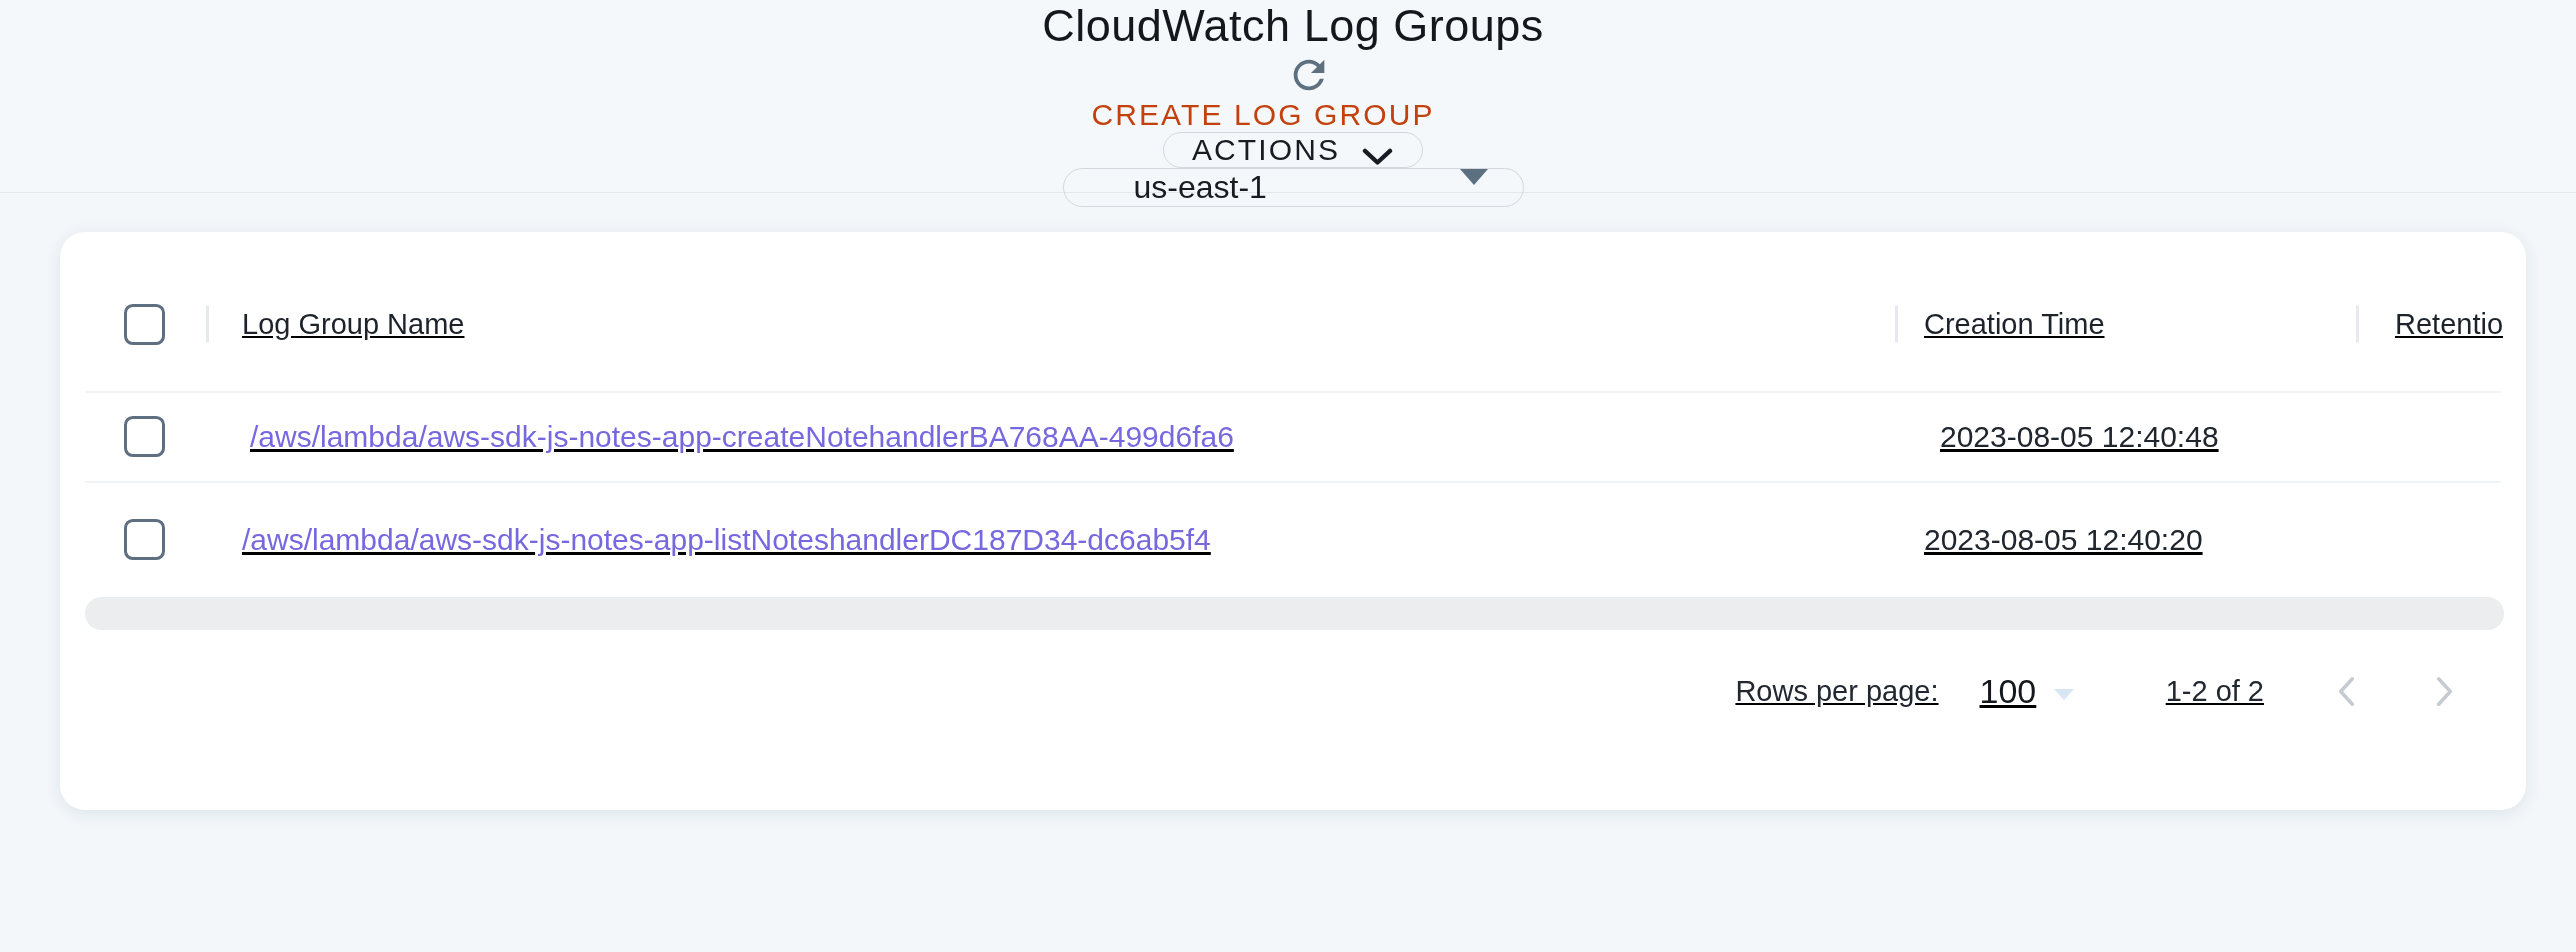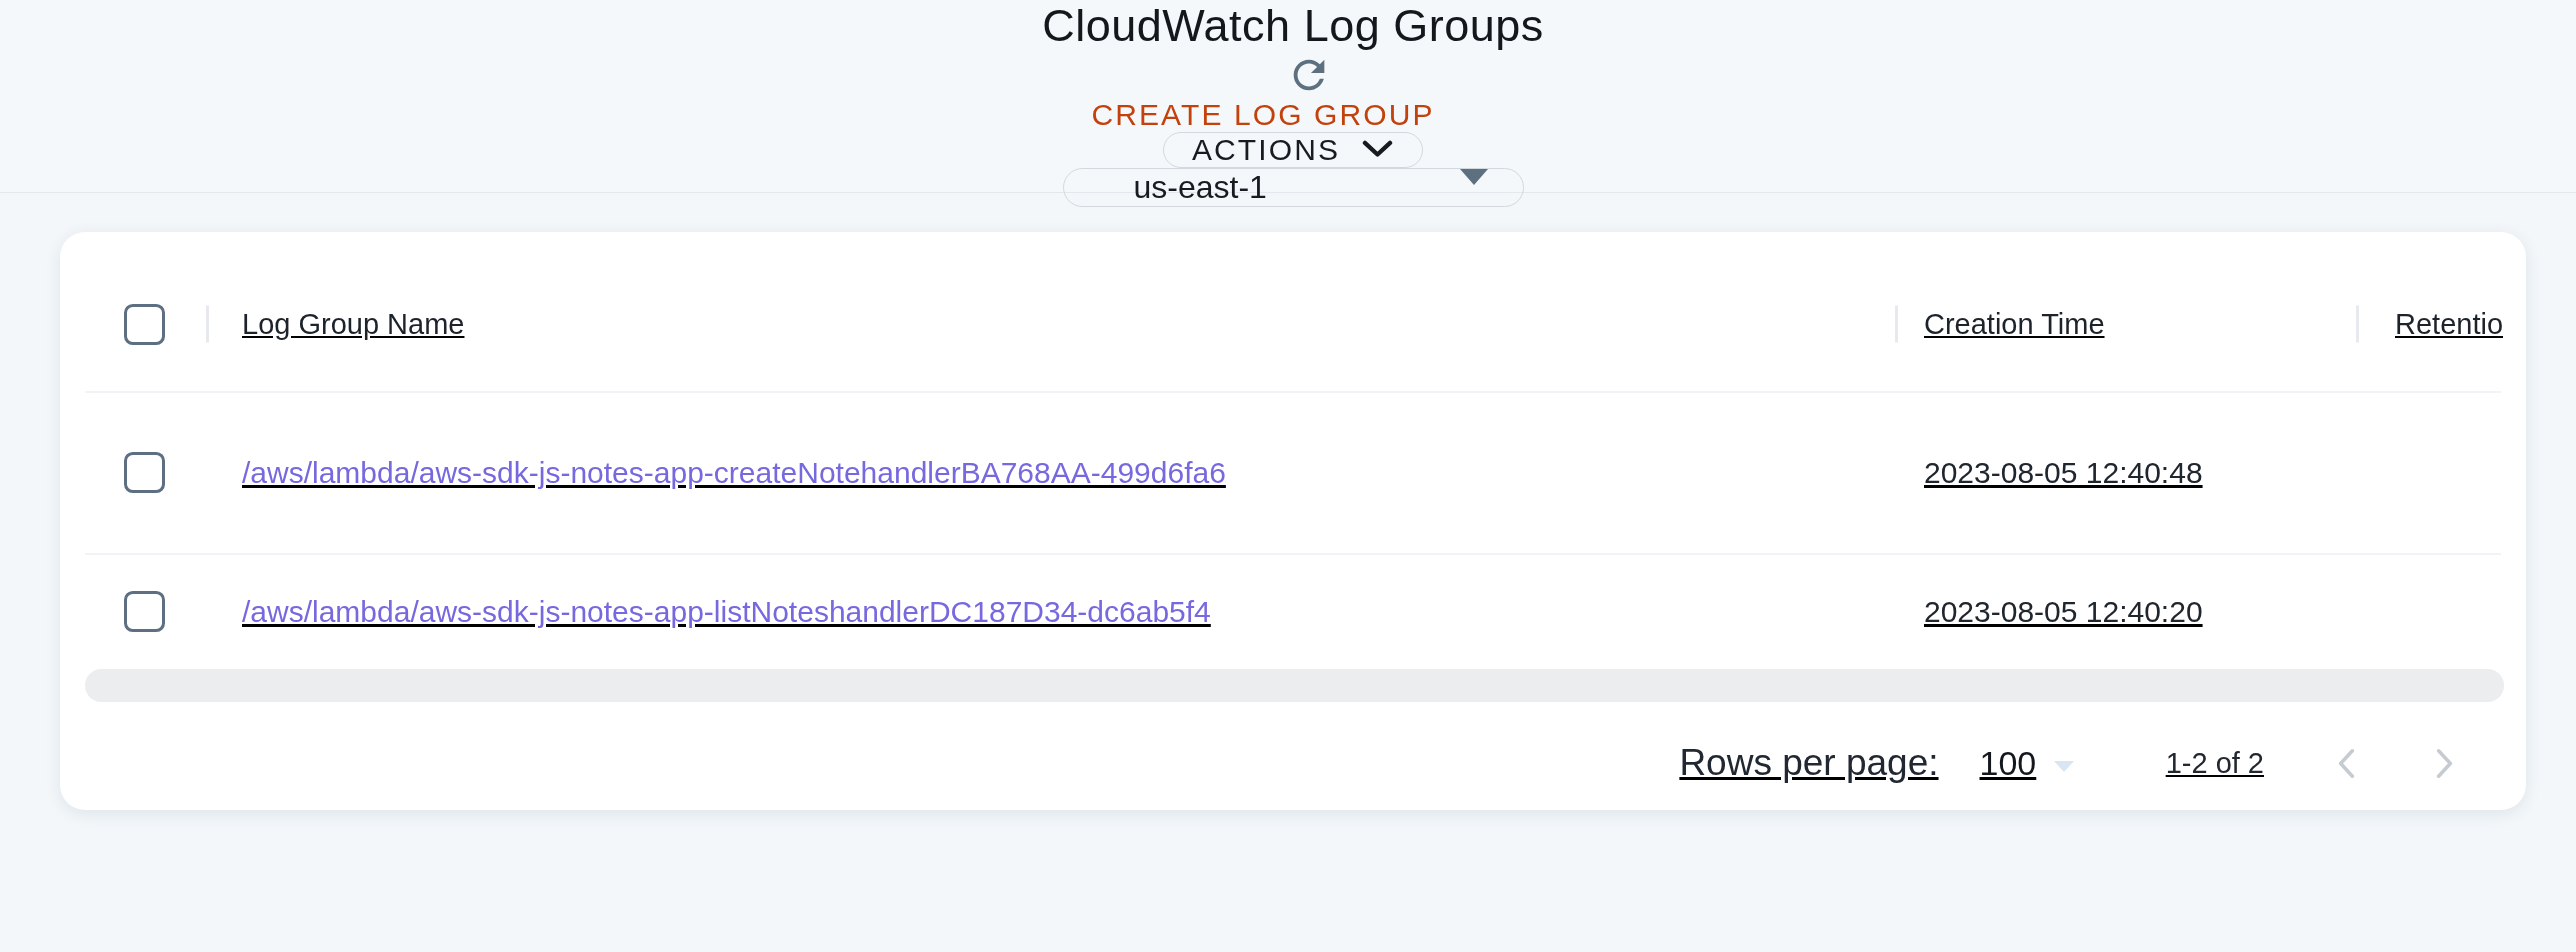--- a/index.html
+++ b/index.html
@@ -36,21 +36,21 @@
     border:none; background:transparent; cursor:pointer;
     font-family:"Liberation Sans", sans-serif;
     font-size:30px; font-weight:500; letter-spacing:2.1px;
     color:#c2410c; white-space:nowrap;
     margin-right:60px;
   }
   .actions-btn {
     width:260px; height:89px;
     border:1.9px solid #d2d8dd; border-radius:23px;
     background:transparent; cursor:pointer;
-    display:flex; align-items:center; justify-content:center; gap:21px;
+    display:flex; align-items:flex-end; justify-content:center; gap:21px;
     font-family:"Liberation Sans", sans-serif;
     font-size:30px; font-weight:500; letter-spacing:2.1px; color:#171c22;
   }
   .topbar-divider {
     width:1.9px; height:85px; background:#dde2e7;
     margin:0 40px;
   }
   .region-select {
     width:461px; height:91px;
     border:1.9px solid #d2d8dd; border-radius:23px;
@@ -69,21 +69,21 @@
   
   .card {
     position:absolute; left:60px; top:232px;
     width:2466px; height:578px;
     background:#ffffff; border-radius:25px;
     box-shadow:0 3.9px 15.5px rgba(25,45,65,0.09);
     overflow:hidden;
     text-decoration:underline;
   }
   .thead-row { height:159px; display:flex; padding-top:25px; }
-  .trow-1 { height:160px; display:flex; }
+  .trow-1 { height:88px; display:flex;gap:8px; }
   .trow-2 { height:114px; display:flex; }
   .hline { height:1.9px; background:#f1f4f6; margin:0 25px; }
 
   .col-check { flex:0 0 146px; display:flex; align-items:center; height:100%; }
   .col-name { flex:0 0 1689px; padding-left:36px; position:relative; display:flex; align-items:center; height:100%; overflow:hidden; }
   .col-created { flex:0 0 461px; padding-left:29px; position:relative; display:flex; align-items:center; height:100%; }
   .col-retention { flex:1 1 auto; padding-left:39px; position:relative; display:flex; align-items:center; height:100%; white-space:nowrap; overflow:hidden; }
 
   .thead-row .sep::before {
     content:""; position:absolute; left:0; top:50%;
@@ -105,21 +105,21 @@
     cursor:pointer;
   }
 
   
   .pagination {
     height:144px;
     display:flex; align-items:center; justify-content:flex-end;
     padding:0 60px 21px 0;
     color:#212831;
   }
-  .rpp-label { font-size:37px; color:#212831; }
+  .rpp-label { font-size:29px; color:#212831; }
   .rpp-value {
     font-size:34px; color:#14181d; margin-left:41px; cursor:pointer;
     display:flex; align-items:center;
   }
   .rpp-caret {
     width:0; height:0; margin-left:17.4px; margin-top:5.8px;
     border-left:10.6px solid transparent;
     border-right:10.6px solid transparent;
     border-top:11.6px solid #d8e6f3;
   }

